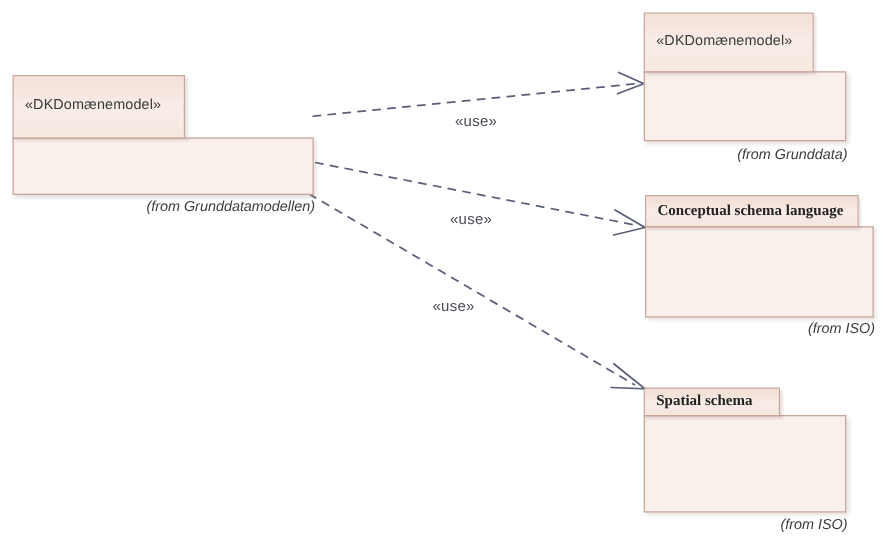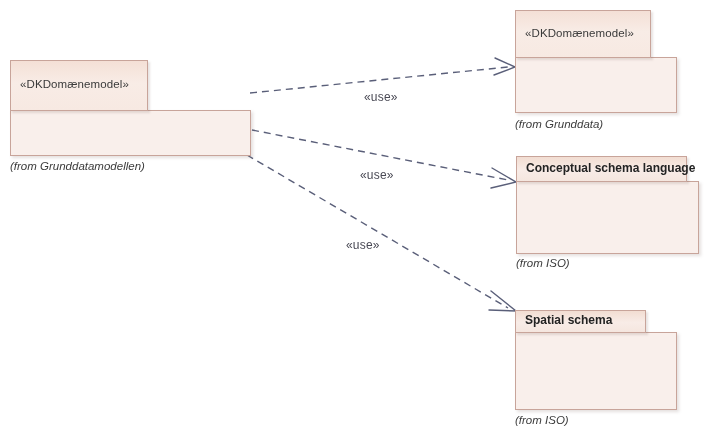--- a/index.html
+++ b/index.html
@@ -52,27 +52,28 @@
   }
   .pkg-name {
     font-size: 12px;
     font-weight: bold;
     color: #232323;
     line-height: 16px;
     white-space: nowrap;
   }
   .pkg-name.single {
     line-height: 15px;
+    font-family: Liberation Serif, serif;
   }
   .pkg-from {
     position: absolute;
     font-size: 11.5px;
     font-style: italic;
     color: #3b3b3b;
-    text-align: left;
+    text-align: right;
     white-space: nowrap;
   }
 
   
   #connector-layer {
     position: absolute;
     left: 0;
     top: 0;
     width: 714px;
     height: 444px;
@@ -128,19 +129,19 @@
   <div class="uml-package" style="left:516px; top:156px; width:184px; height:98px;">
     <div class="pkg-body" style="left:0px; top:25px; width:183px; height:73px;"></div>
     <div class="pkg-tab plain" style="width:171px; height:26px;">
       <div class="pkg-name single">Conceptual schema language</div>
     </div>
   </div>
   <div class="pkg-from" style="left:516px; top:257px; width:184px;">(from ISO)</div>
 
   <div class="uml-package" style="left:515px; top:310px; width:163px; height:100px;">
     <div class="pkg-body" style="left:0px; top:22px; width:162px; height:78px;"></div>
-    <div class="pkg-tab plain" style="width:131px; height:23px;">
+    <div class="pkg-tab plain" style="width:109px; height:23px;">
       <div class="pkg-name single">Spatial schema</div>
     </div>
   </div>
   <div class="pkg-from" style="left:515px; top:414px; width:163px;">(from ISO)</div>
 
 </div>
 
 </body></html>

